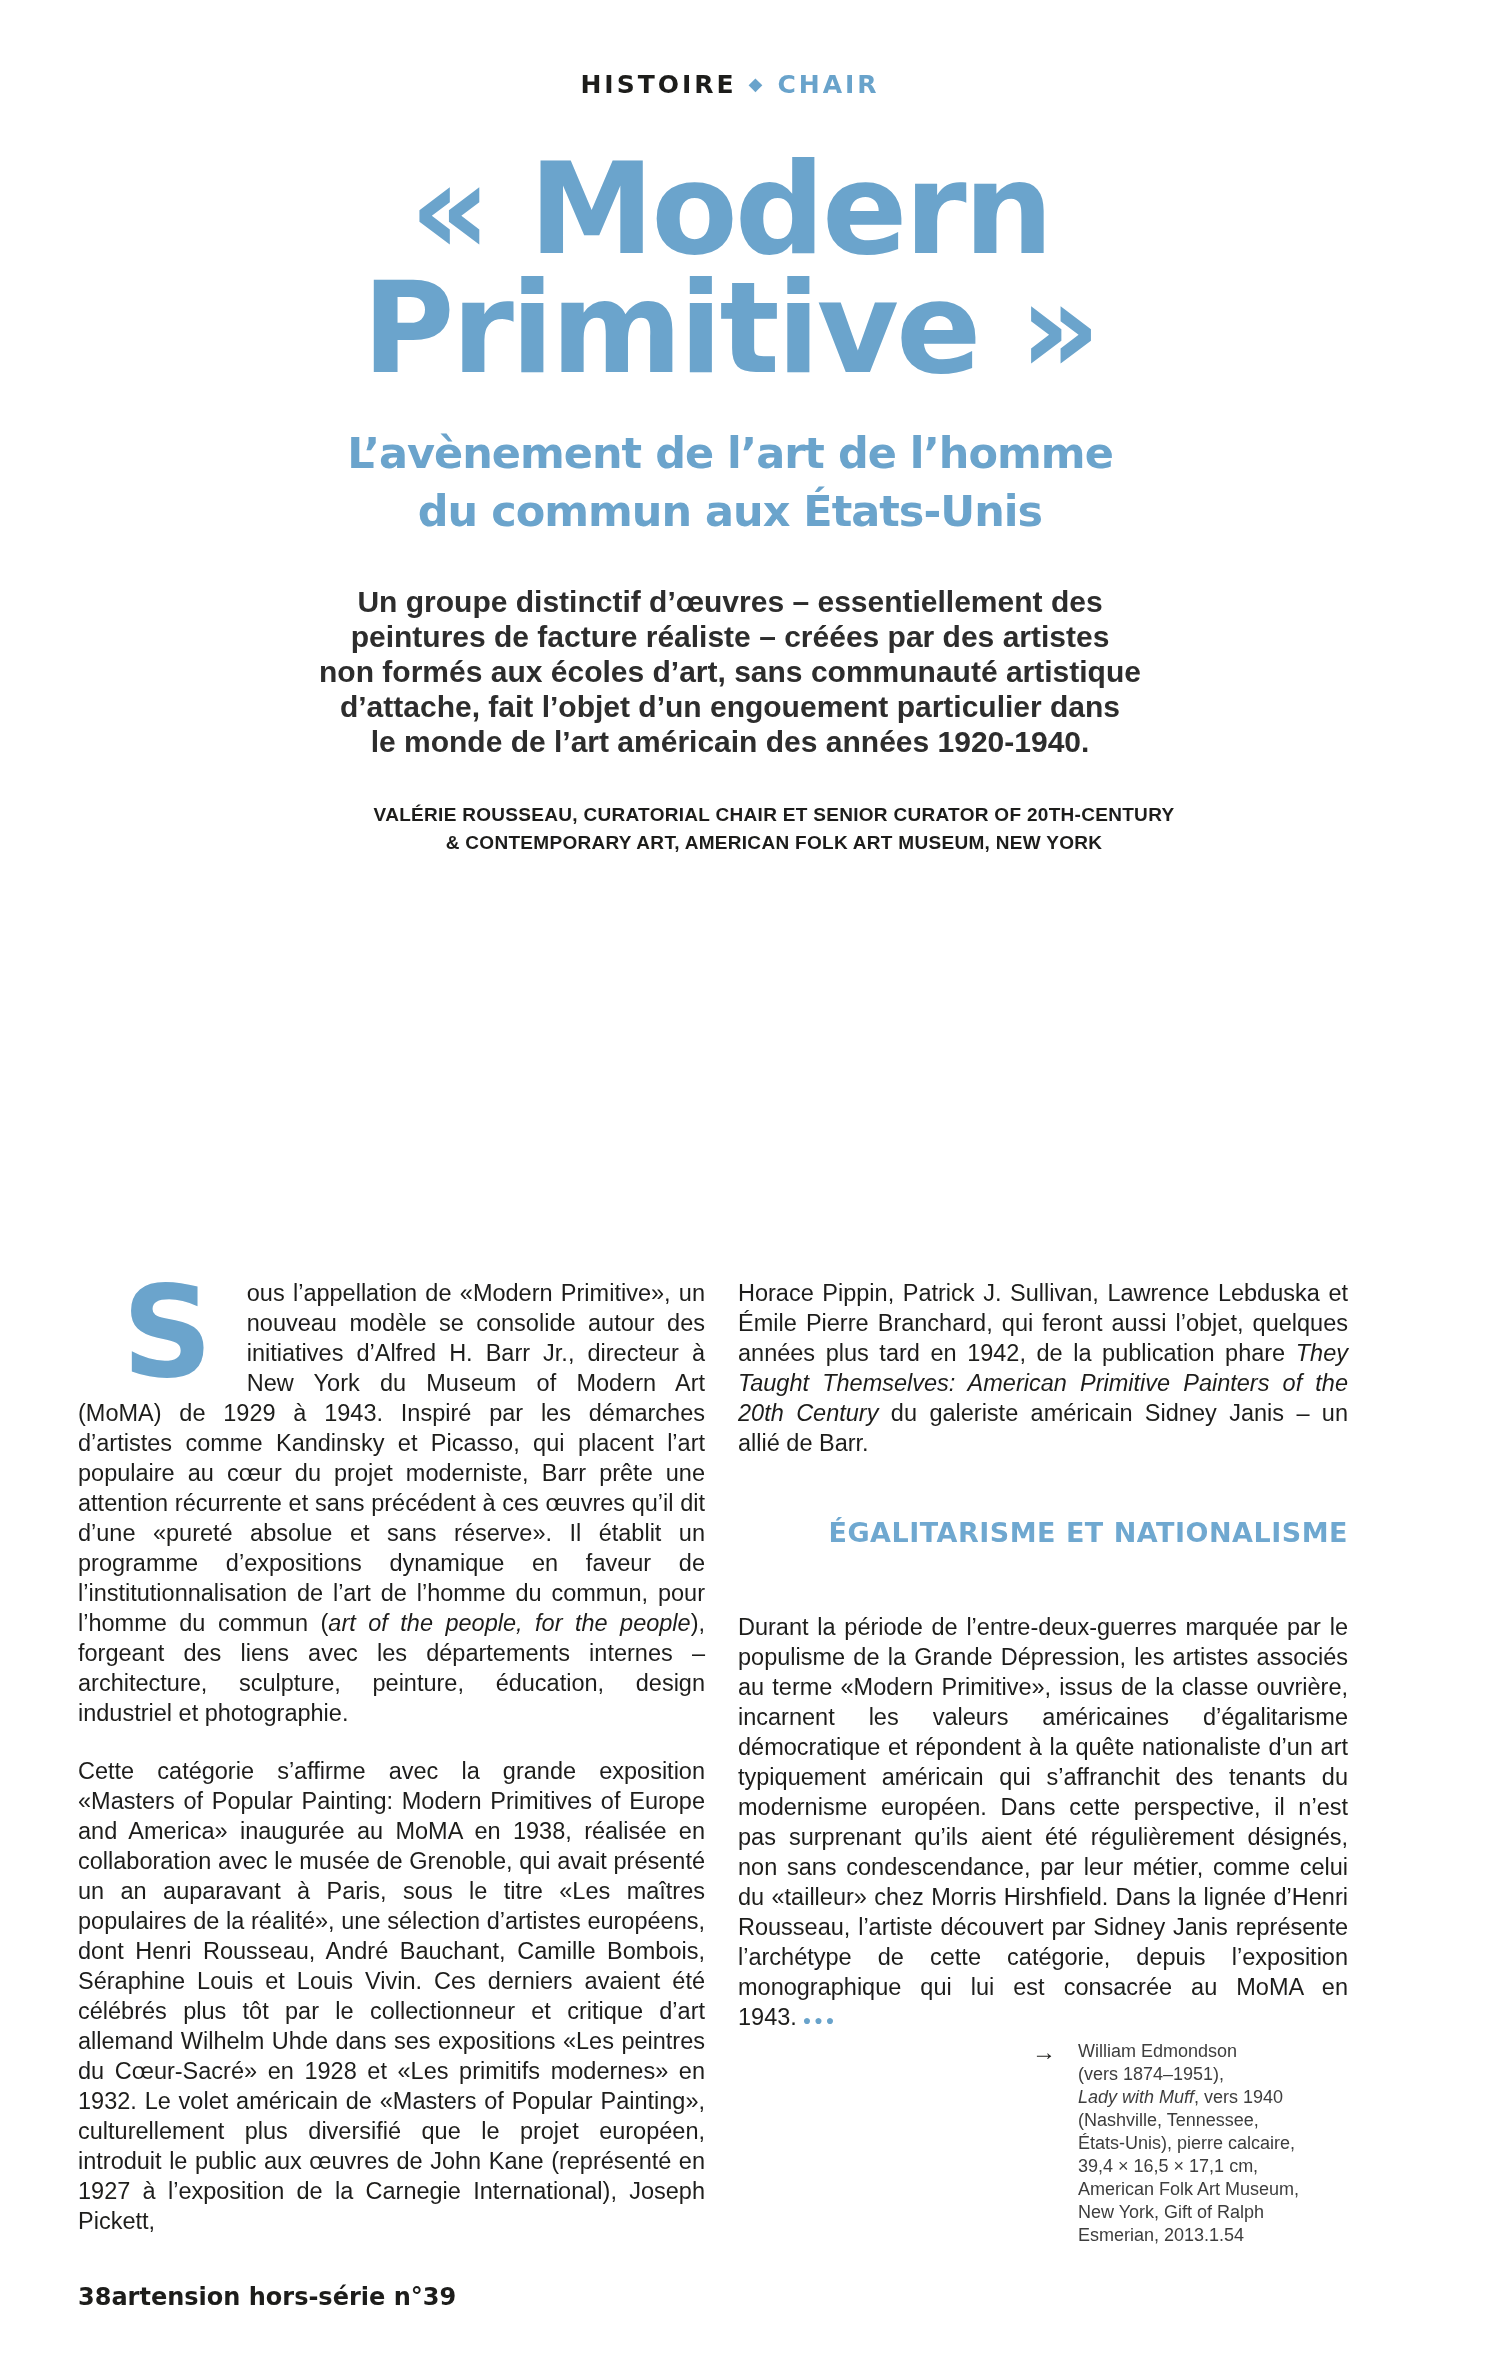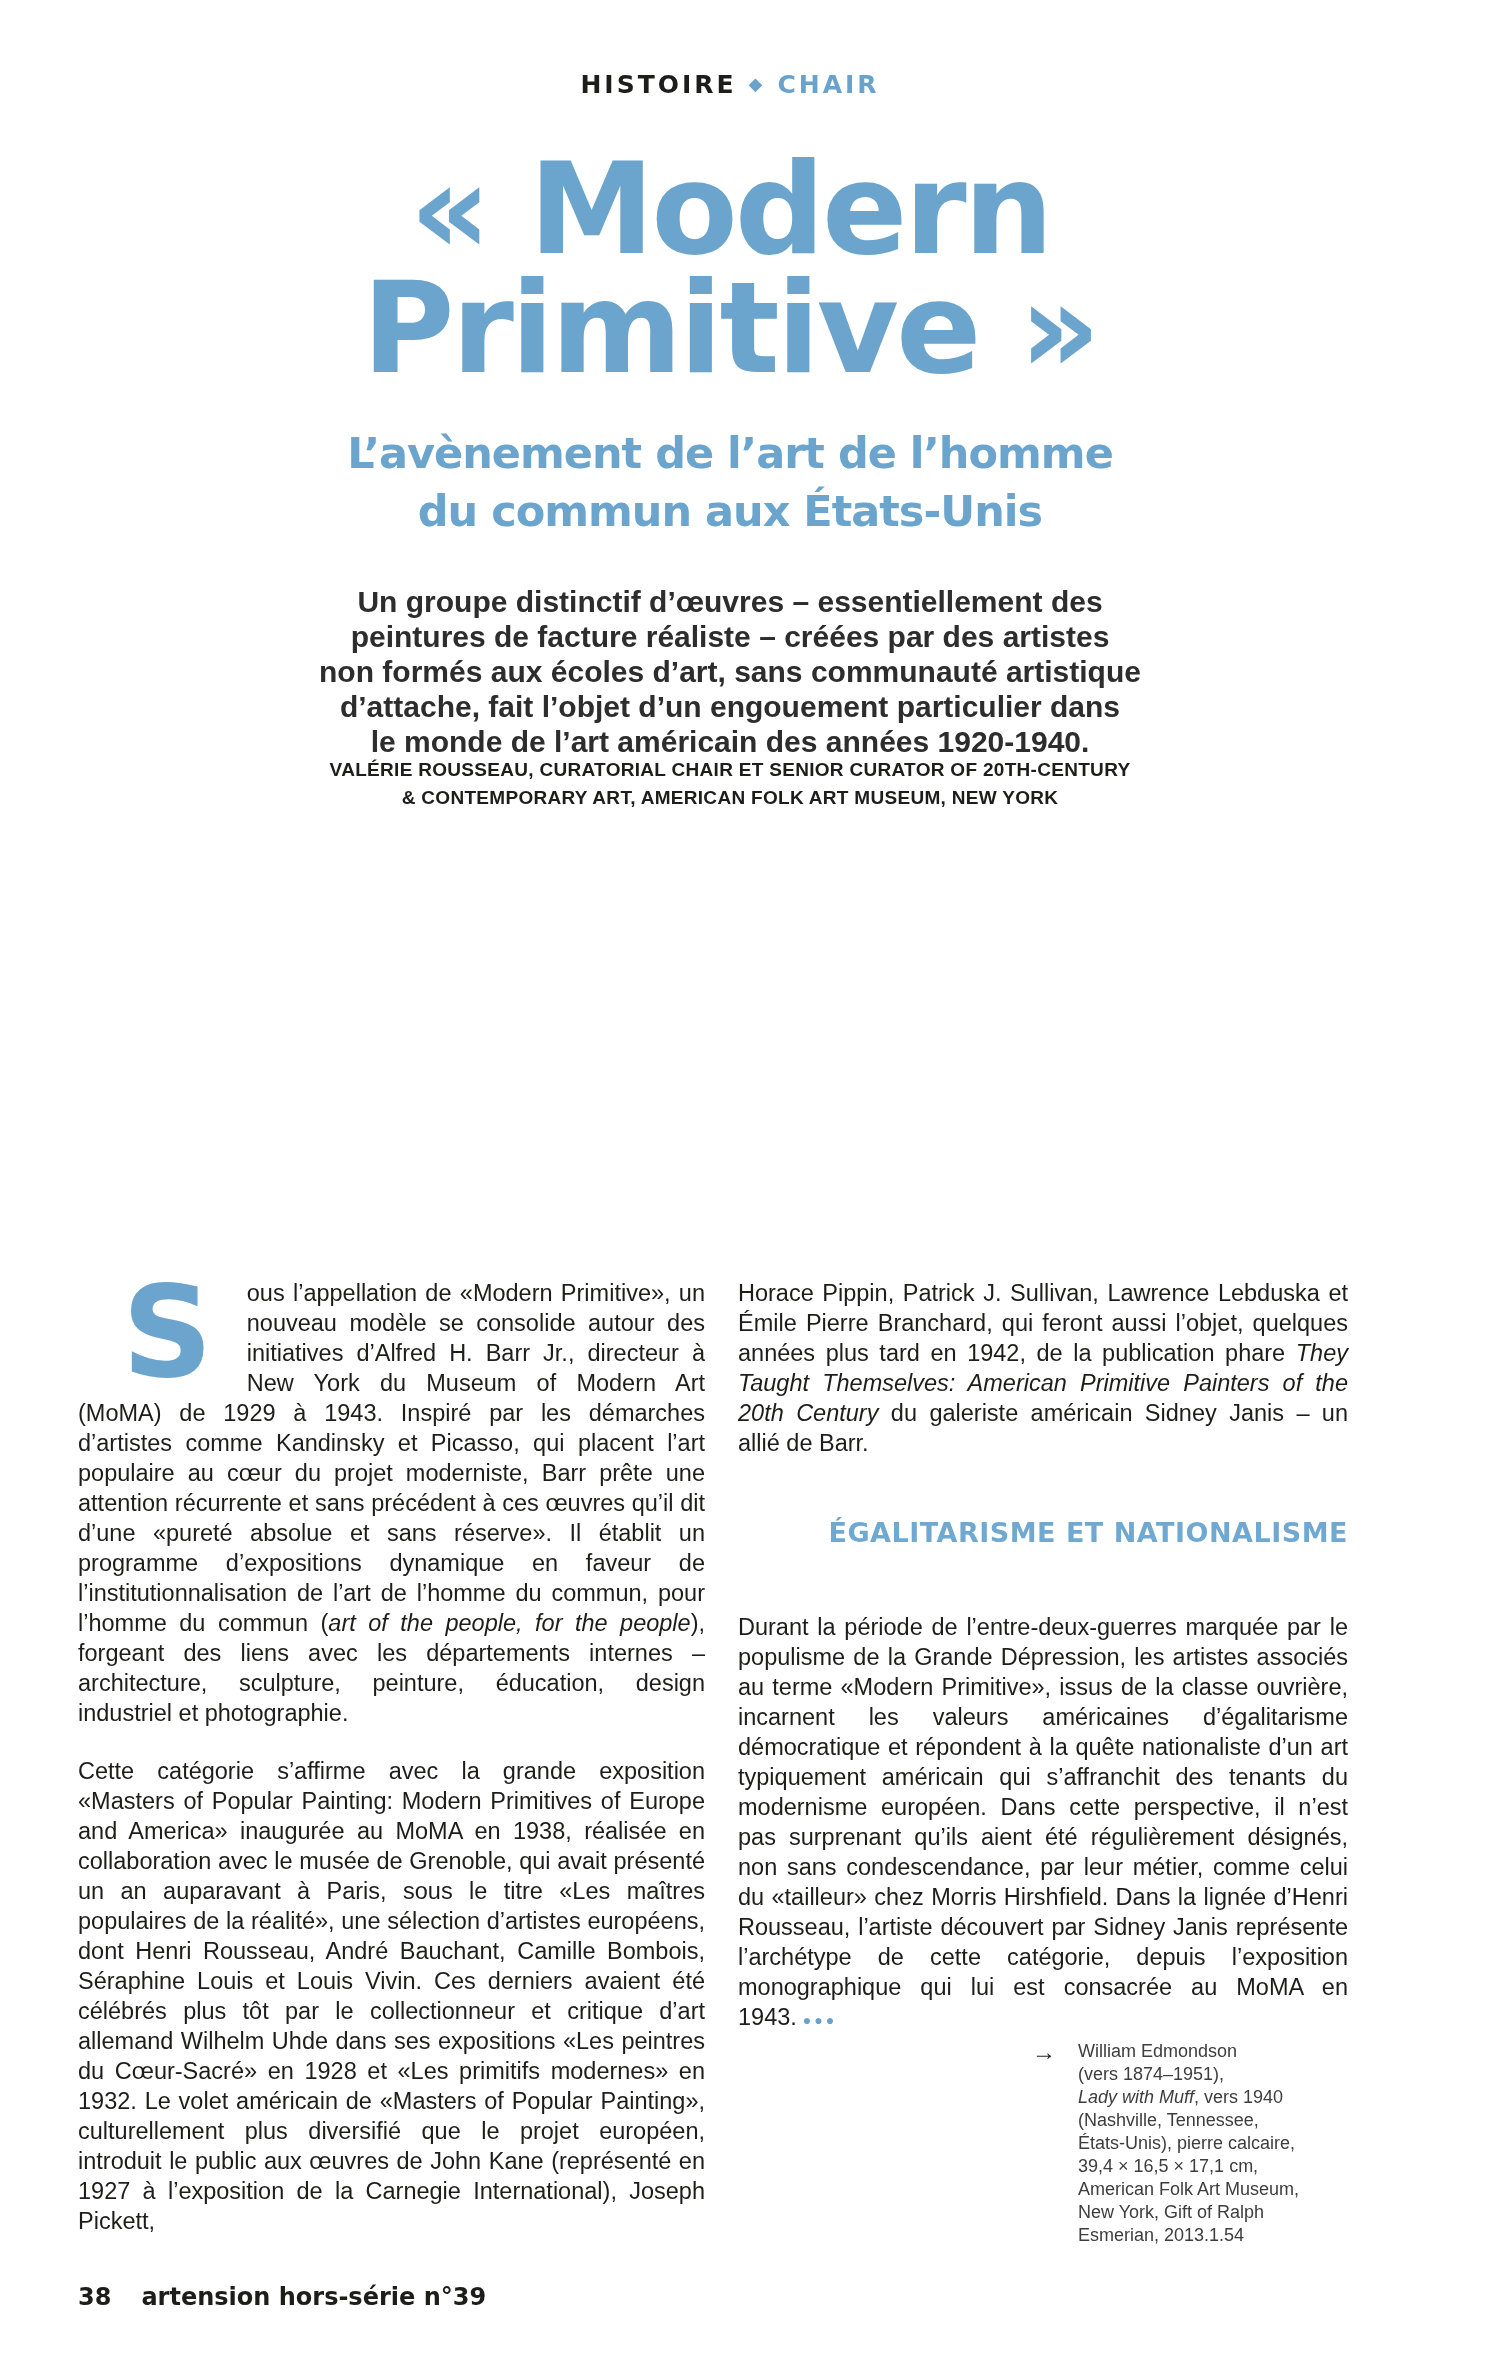--- a/index.html
+++ b/index.html
@@ -35,23 +35,23 @@
     font-weight:800;font-size:43px;line-height:58px;letter-spacing:-1px;
   }
   
   .standfirst{
     position:absolute;top:584px;left:0;width:1460px;
     text-align:center;color:#2d2d2d;
     font-size:30px;line-height:35px;font-weight:700;
   }
   
   .byline{
-    position:absolute;top:756px;left:0;width:1460px;
+    position:absolute;top:801px;left:0;width:1460px;
     text-align:center;color:#1d1d1b;
-    font-size:19px;line-height:28px;font-weight:700;letter-spacing:0.3px;
+    font-size:19px;line-height:28px;font-weight:700;letter-spacing:0.3px;padding-left:44px;
   }
   
   .col{
     position:absolute;top:1278px;
     font-size:23.5px;line-height:30px;color:#1d1d1b;
     text-align:justify;
   }
   .col-left{left:78px;width:627px;}
   .col-right{left:738px;width:610px;}
   .col p{margin:0;}
@@ -68,21 +68,21 @@
     letter-spacing:0.5px;margin-top:58px;text-align:right;
   }
   .col p.after-heading{margin-top:62px;}
   .end-dots{color:#69a3cb;font-size:14px;letter-spacing:3px;margin-left:6px;}
   
   .caption{position:absolute;top:2040px;left:1032px;width:320px;display:flex;align-items:flex-start;}
   .caption-arrow{flex:none;width:46px;font-size:24px;line-height:24px;color:#1d1d1b;}
   .caption-lines{font-size:18px;line-height:23px;color:#3d3d3d;}
   
   .footer{
-    position:absolute;top:2283px;left:78px;display:flex;gap:30px;
+    position:absolute;top:2283px;left:78px;display:flex;
     font-family:"DejaVu Sans", sans-serif;
     font-weight:700;font-size:24px;color:#1d1d1b;
   }
 </style>
 </head>
 <body>
 
 <div class="page">
 
   <div class="kicker">

